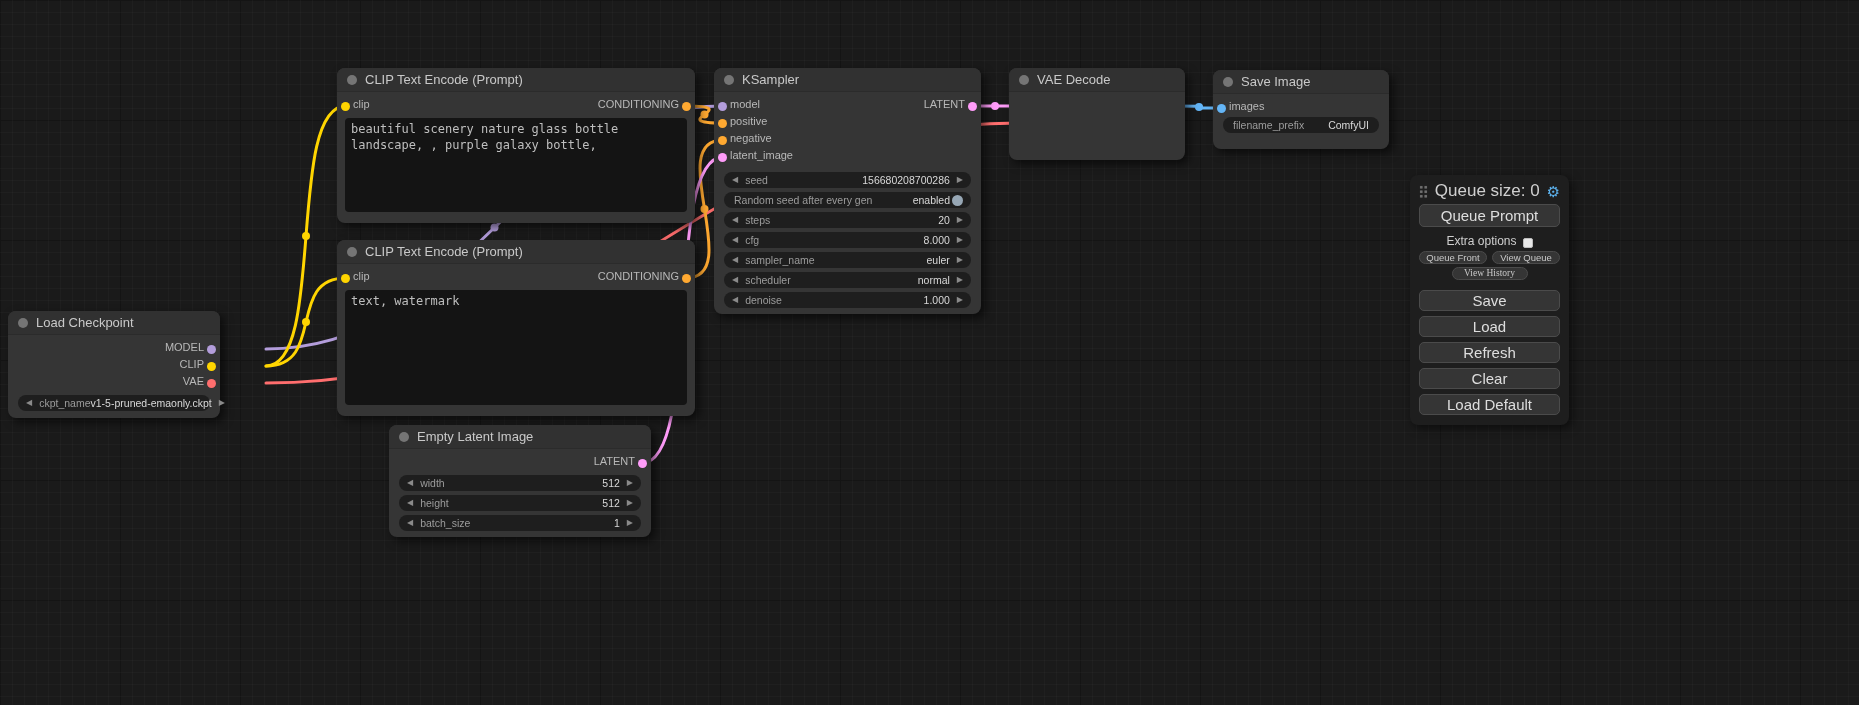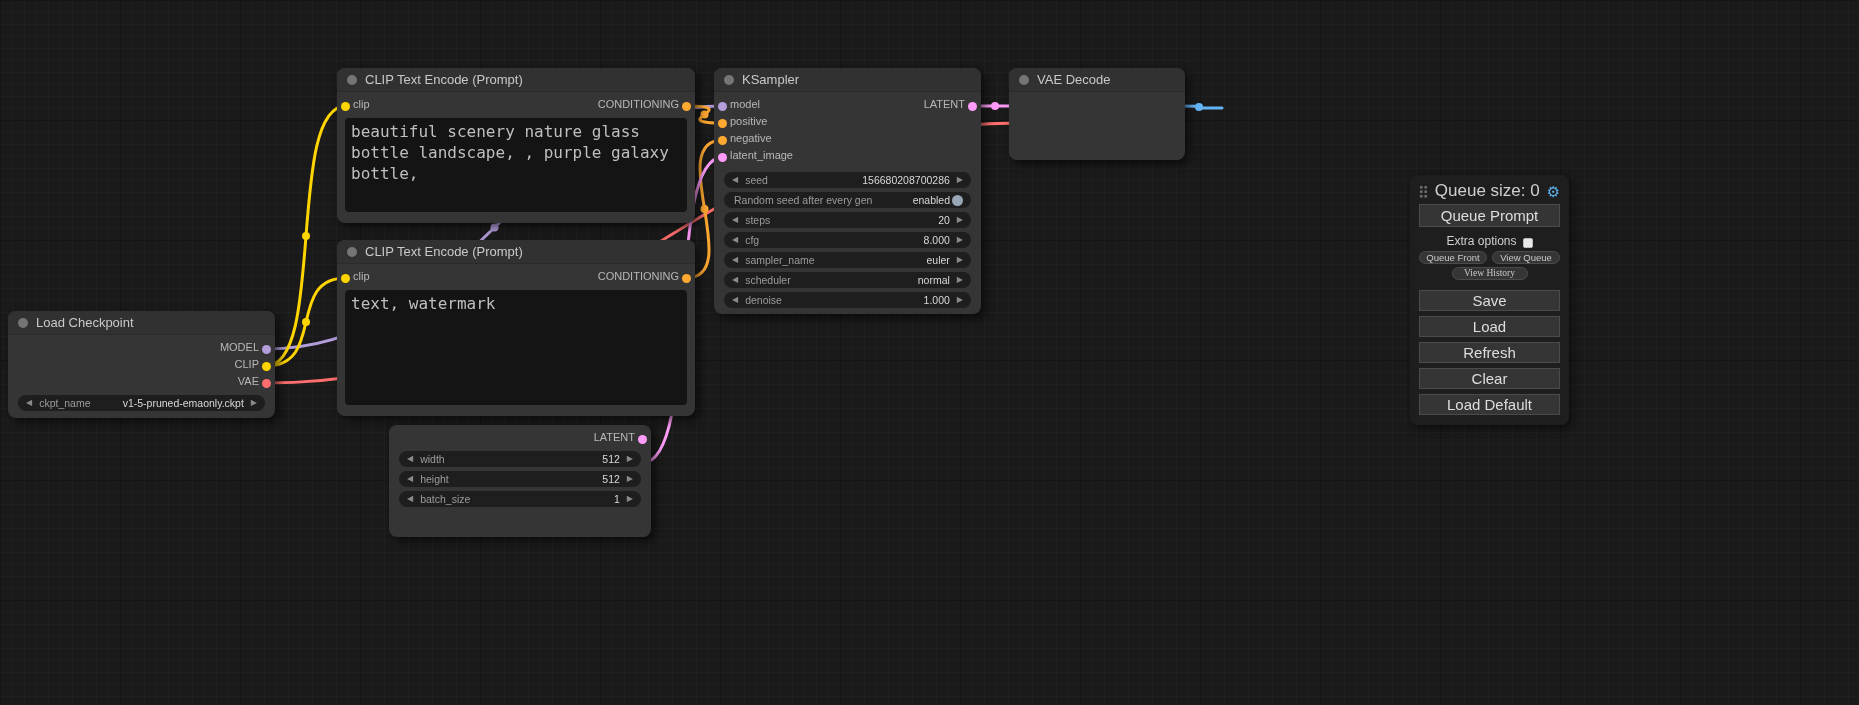--- a/index.html
+++ b/index.html
@@ -43,41 +43,41 @@
   }
   .widget .arrow { font-size: 8px; color: #8a8a8a; line-height: 1; flex: none; }
   .w-label { color: #9c9c9c; margin-left: 7px; white-space: nowrap; }
   .w-value { color: #d8d8d8; margin-left: auto; margin-right: 7px; white-space: nowrap; }
   .widget.no-arrows .w-label { margin-left: 2px; }
   .widget.no-arrows .w-value { margin-right: 2px; }
   .knob { width: 11px; height: 11px; border-radius: 50%; flex: none; background: #97a7b5; }
 
   .prompt-text {
     margin: 0 8px; background: #141414; border-radius: 4px; padding: 4px 6px;
-    font-family: "DejaVu Sans Mono", monospace; font-size: 16px; line-height: 1.3;
+    font-family: "DejaVu Sans Mono", monospace; font-size: 12px; line-height: 1.3;
     color: #bfbfbf; white-space: pre-wrap; word-break: break-word; overflow: hidden;
   }
 
   .queue-panel {
     position: absolute; left: 1410px; top: 175px; width: 159px;
     background: #1e1e1e; border-radius: 8px; box-shadow: 3px 3px 10px rgba(0,0,0,.55);
     z-index: 3; padding: 7px 9px 10px;
   }
   .qp-header { display: flex; align-items: center; height: 18px; margin-bottom: 4px; }
   .drag-dots {
     width: 9px; height: 13px; flex: none;
     background-image: radial-gradient(circle, #6f6f6f 1.2px, transparent 1.7px);
     background-size: 4.5px 4.5px;
   }
   .qp-title { flex: 1; text-align: center; font-size: 17px; color: #cfcfcf; }
   .gear { font-size: 15px; line-height: 1; flex: none; cursor: pointer; }
 
   .btn {
     display: block; width: 100%; background: #353535; border: 1px solid #4b4b4b;
-    border-radius: 0; color: #dedede; text-align: center; cursor: pointer;
+    border-radius: 5px; color: #dedede; text-align: center; cursor: pointer;
   }
   .btn-queue { height: 23px; line-height: 21px; font-size: 15px; margin: 2px 0 6px; }
   .extra-row { display: flex; align-items: flex-end; justify-content: center; gap: 6px; height: 15px; margin-bottom: 3px; }
   .extra-label { font-size: 12px; color: #cfcfcf; }
   .checkbox { width: 10px; height: 10px; background: #e8e8e8; border-radius: 2px; border: 1px solid #bdbdbd; }
   .small-row { display: flex; gap: 5px; margin-bottom: 3px; }
   .btn-small {
     flex: 1; height: 13px; line-height: 11px; font-size: 9.5px; border-radius: 7px;
     background: #353535; border: 1px solid #4b4b4b; color: #c9c9c9; text-align: center; cursor: pointer;
   }
@@ -103,21 +103,21 @@
       <path d="M 686 278 C 746 278, 663 140, 723 140" stroke="#FFA931" stroke-width="3" fill="none" stroke-linecap="round"></path>
       <circle cx="704.5" cy="209" r="4" fill="#FFA931"></circle>
       <path d="M 642 463 C 702 463, 663 157, 723 157" stroke="#FF9CF9" stroke-width="3" fill="none" stroke-linecap="round"></path>
       <circle cx="682.5" cy="310" r="4" fill="#FF9CF9"></circle>
       <path d="M 972 106 C 1032 106, 958 106, 1018 106" stroke="#FF9CF9" stroke-width="3" fill="none" stroke-linecap="round"></path>
       <circle cx="995" cy="106" r="4" fill="#FF9CF9"></circle>
       <path d="M 1176 106 C 1236 106, 1162 108, 1222 108" stroke="#64B5F6" stroke-width="3" fill="none" stroke-linecap="round"></path>
       <circle cx="1199" cy="107" r="4" fill="#64B5F6"></circle>
     </svg>
 
-  <div class="node" style="left:8px;top:311px;width:267px;height:107px">
+  <div class="node" style="left:8px;top:311px;width:212px;height:107px">
     <div class="node-title">
       <span class="collapse-dot"></span>
       <span class="node-title-text">Load Checkpoint</span>
     </div>
     <div class="node-body">
       <div class="slot-row outs-only">
         <span class="slot-label">MODEL</span>
         <span class="dot out-dot" style="background-color: rgb(179, 157, 219);"></span>
       </div>
       <div class="slot-row outs-only">
@@ -163,20 +163,24 @@
         <span class="dot in-dot" style="background-color: rgb(255, 213, 0);"></span>
         <span class="slot-label">clip</span>
         <span class="slot-label out-label">CONDITIONING</span>
         <span class="dot out-dot" style="background-color: rgb(255, 169, 49);"></span>
       </div>
       <div class="prompt-text" style="height:115px;margin-top:3px">text, watermark</div>
     </div>
   </div>
 
   <div class="node" style="left:389px;top:425px;width:262px;height:112px">
+    <div class="node-title">
+      <span class="collapse-dot"></span>
+      <span class="node-title-text">Empty Latent Image</span>
+    </div>
     <div class="node-body">
       <div class="slot-row outs-only">
         <span class="slot-label">LATENT</span>
         <span class="dot out-dot" style="background-color: rgb(255, 156, 249);"></span>
       </div>
       <div class="widget" style="margin-top:3px">
         <span class="arrow">◀</span>
         <span class="w-label">width</span>
         <span class="w-value">512</span>
         <span class="arrow">▶</span>
@@ -265,20 +269,36 @@
     </div>
   </div>
 
   <div class="node" style="left:1009px;top:68px;width:176px;height:92px">
     <div class="node-title">
       <span class="collapse-dot"></span>
       <span class="node-title-text">VAE Decode</span>
     </div>
   </div>
 
+  <div class="node" style="left:1213px;top:70px;width:176px;height:79px">
+    <div class="node-title">
+      <span class="collapse-dot"></span>
+      <span class="node-title-text">Save Image</span>
+    </div>
+    <div class="node-body">
+      <div class="slot-row">
+        <span class="dot in-dot" style="background-color: rgb(100, 181, 246);"></span>
+        <span class="slot-label">images</span>
+      </div>
+      <div class="widget no-arrows">
+        <span class="w-label">filename_prefix</span>
+        <span class="w-value">ComfyUI</span>
+      </div>
+    </div>
+  </div>
 
   <div class="queue-panel">
     <div class="qp-header">
       <span class="drag-dots"></span>
       <span class="qp-title">Queue size: 0</span>
       <span class="gear" style="color: rgb(92, 177, 236);">⚙</span>
     </div>
     <div class="btn btn-queue">Queue Prompt</div>
     <div class="extra-row">
       <span class="extra-label">Extra options</span>

